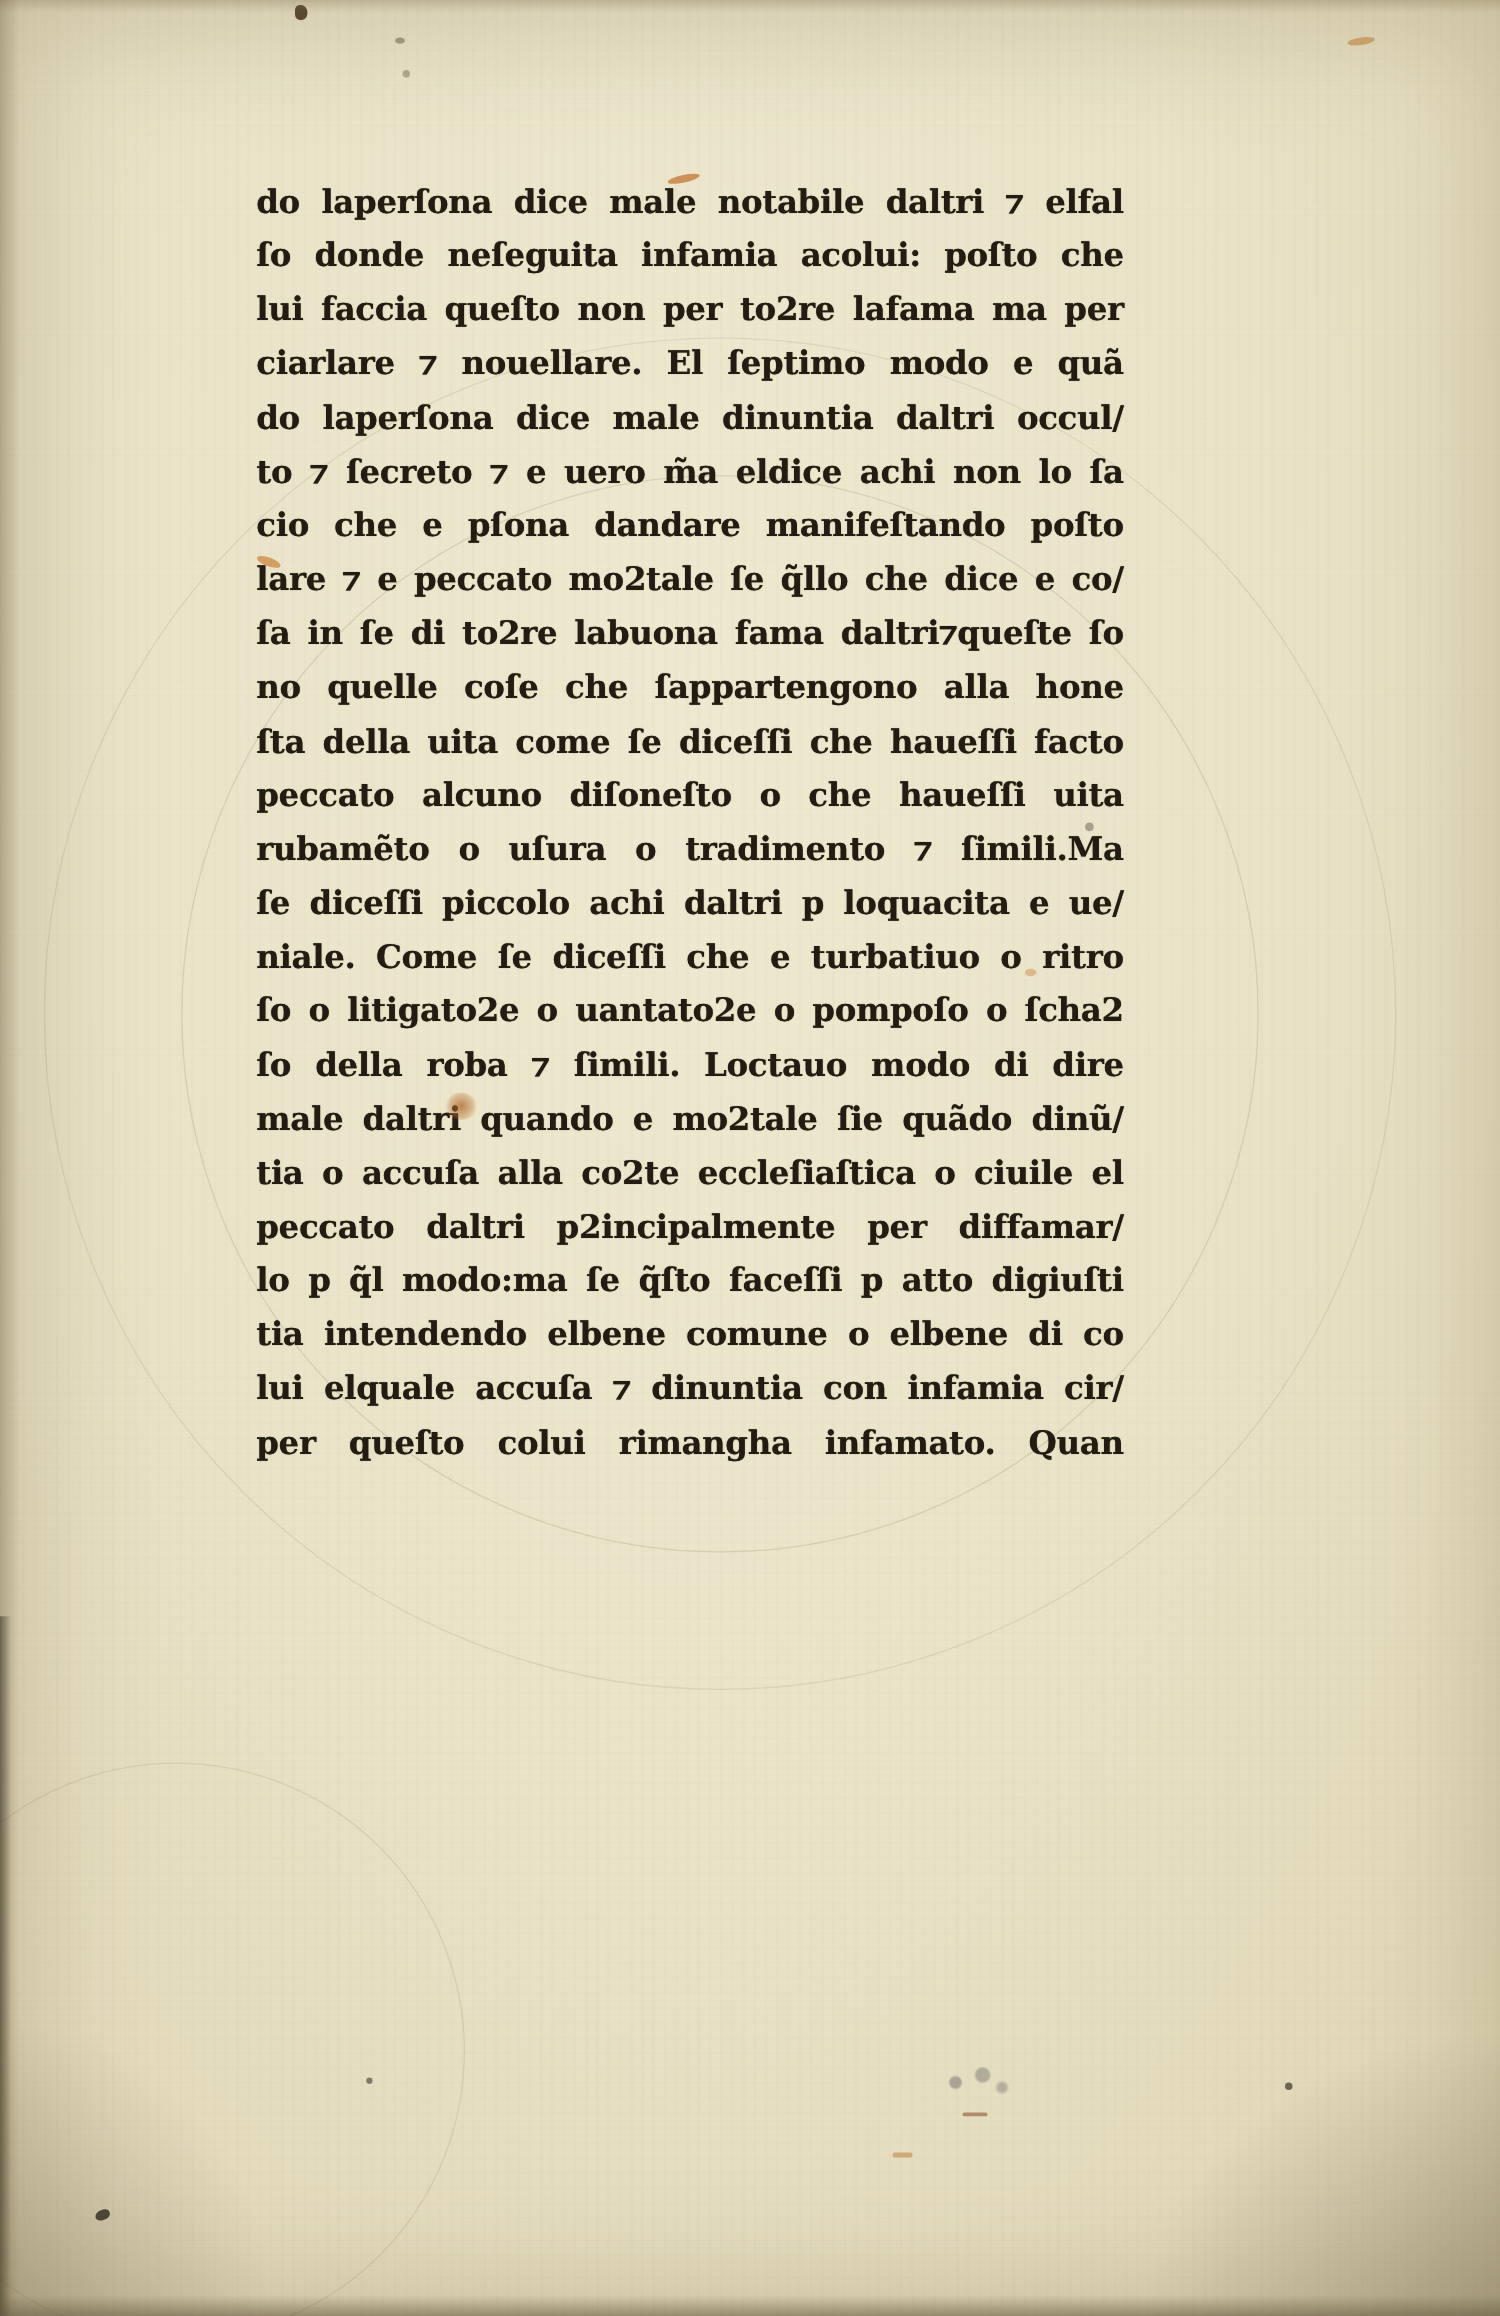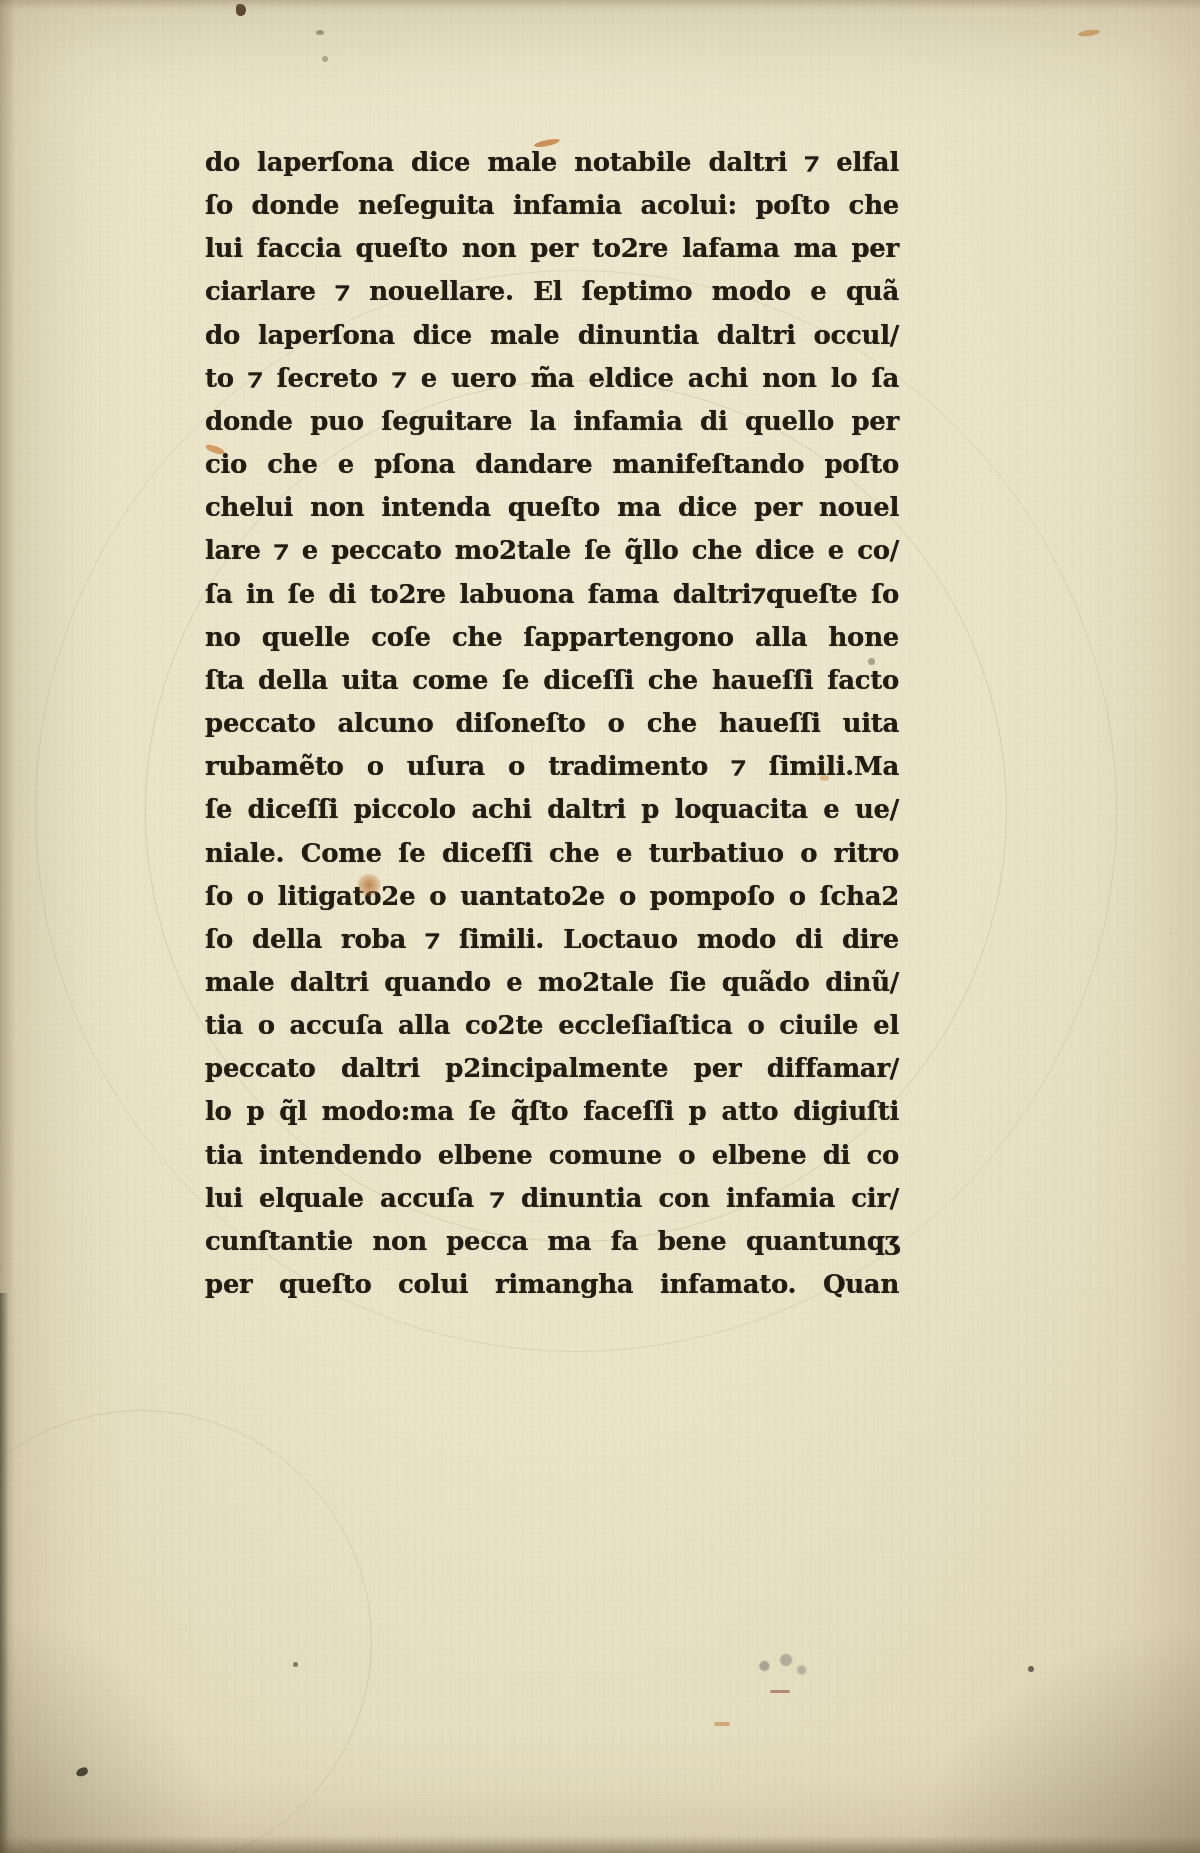--- a/index.html
+++ b/index.html
@@ -88,40 +88,37 @@
   <div class="stamp-circle stamp-c2"></div>
   <div class="stamp-circle stamp-c3"></div>
 
   <div class="text-block">
       <div class="line">do laperſona dice male notabile daltri ⁊ elfal</div>
       <div class="line">ſo donde neſeguita infamia acolui: poſto che</div>
       <div class="line">lui faccia queſto non per to2re lafama ma per</div>
       <div class="line">ciarlare ⁊ nouellare. El ſeptimo modo e quã</div>
       <div class="line">do laperſona dice male dinuntia daltri occul/</div>
       <div class="line">to ⁊ ſecreto ⁊ e uero m̃a eldice achi non lo ſa</div>
-      <div class="line">donde puo ſeguitare la infamia di quello per</div>
       <div class="line">cio che e pſona dandare manifeſtando poſto</div>
-      <div class="line">chelui non intenda queſto ma dice per nouel</div>
       <div class="line">lare ⁊ e peccato mo2tale ſe q̃llo che dice e co/</div>
       <div class="line">ſa in ſe di to2re labuona fama daltri⁊queſte ſo</div>
       <div class="line">no quelle coſe che ſappartengono alla hone</div>
       <div class="line">ſta della uita come ſe diceſſi che haueſſi facto</div>
       <div class="line">peccato alcuno diſoneſto o che haueſſi uita</div>
       <div class="line">rubamẽto o uſura o tradimento ⁊ ſimili.Ma</div>
       <div class="line">ſe diceſſi piccolo achi daltri p loquacita e ue/</div>
       <div class="line">niale. Come ſe diceſſi che e turbatiuo o ritro</div>
       <div class="line">ſo o litigato2e o uantato2e o pompoſo o ſcha2</div>
       <div class="line">ſo della roba ⁊ ſimili. Loctauo modo di dire</div>
       <div class="line">male daltri quando e mo2tale ſie quãdo dinũ/</div>
       <div class="line">tia o accuſa alla co2te eccleſiaſtica o ciuile el</div>
       <div class="line">peccato daltri p2incipalmente per diffamar/</div>
       <div class="line">lo p q̃l modo:ma ſe q̃ſto faceſſi p atto digiuſti</div>
       <div class="line">tia intendendo elbene comune o elbene di co</div>
       <div class="line">lui elquale accuſa ⁊ dinuntia con infamia cir/</div>
-      <div class="line">cunſtantie non pecca ma fa bene quantunqʒ</div>
       <div class="line">per queſto colui rimangha infamato. Quan</div>
     </div>
 
   <div class="stain speck-top"></div>
   <div class="stain mark-a"></div>
   <div class="stain mark-b"></div>
   <div class="stain fleck-1"></div>
   <div class="stain fleck-2"></div>
   <div class="stain fleck-4"></div>
   <div class="stain rust-spot"></div>

